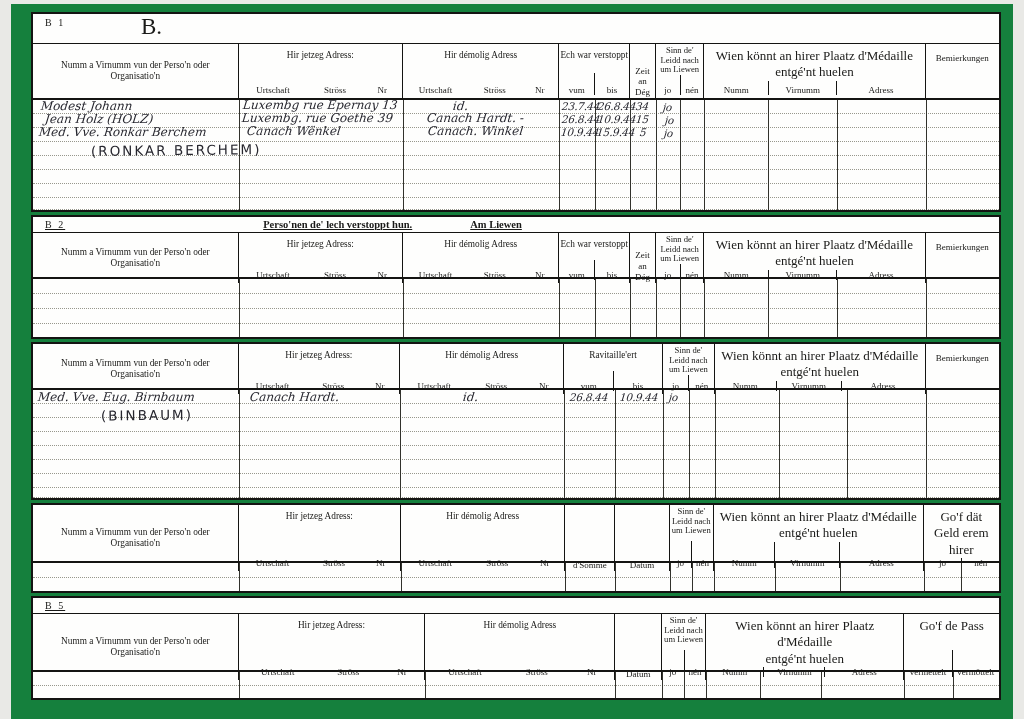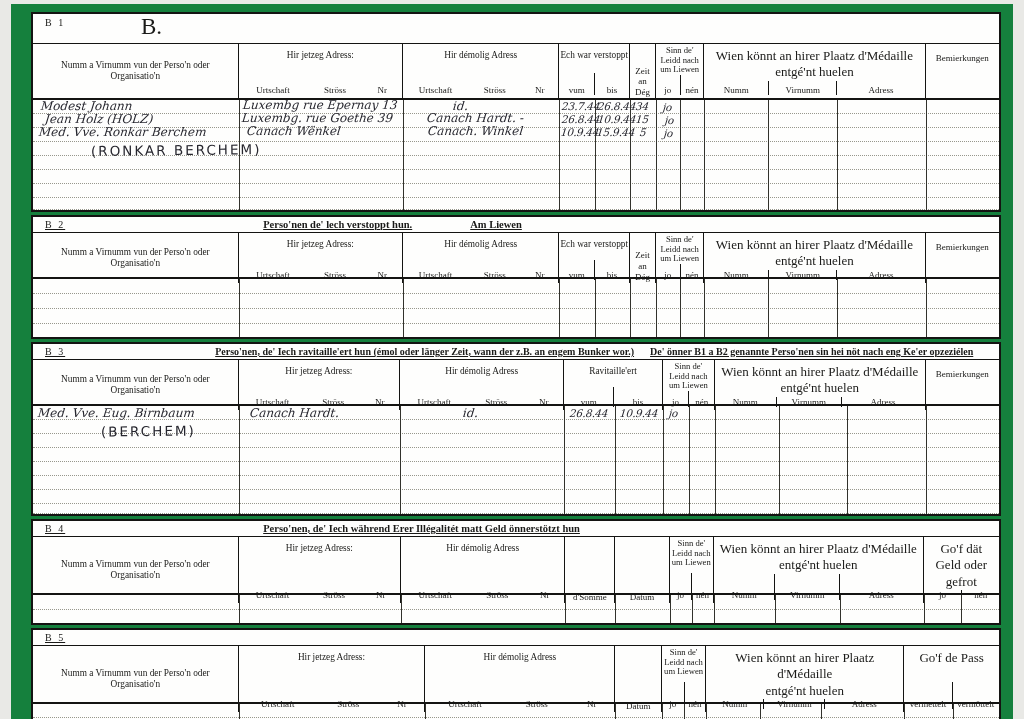--- a/index.html
+++ b/index.html
@@ -247,25 +247,20 @@
       <i class="vl" style="left:83.2%"></i>
       <i class="vl" style="left:92.4%"></i>
       <div class="rr" style="height:15px;"></div>
       <div class="rr" style="height:15px;"></div>
       <div class="rr" style="height:15px;"></div>
       <div class="rr" style="height:13px;"></div>
     </div>
   </div>
 
   <div class="form-box">
-    <div class="band sband">
-      <span class="band-id">B 3</span>
-      <span class="band-title" style="margin-left:150px; font-size:10px;">Perso'nen, de' Iech ravitaille'ert hun (émol oder länger Zeit, wann der z.B. an engem Bunker wor.)</span>
-      <span class="band-title" style="margin-left:16px; font-size:10px;">De' önner B1 a B2 genannte Perso'nen sin hei nöt nach eng Ke'er opzeziélen</span>
-    </div>
 
     <div class="ghead cols-b" style="height:46px;">
       <div class="hc name-h">
           <span>Numm a Virnumm vun der Perso'n oder Organisatio'n</span>
         </div>
       <div class="hc">
         <div class="hl">Hir jetzeg Adress:</div>
         <div class="sub addr-sub">
           <span>Urtschaft</span>
           <span>Ströss</span>
@@ -333,29 +328,25 @@
       <div class="rr" style="height:14px;"></div>
       <div class="rr" style="height:14px;"></div>
       <div class="rr" style="height:10px;"></div>
 
       <span class="hw" style="left:0.5%; top:0px;">Med. Vve. Eug. Birnbaum</span>
       <span class="hw" style="left:22.5%; top:0px;">Canach Hardt.</span>
       <span class="hw" style="left:44.5%; top:0px;">id.</span>
       <span class="hw sm" style="left:55.6%; top:1px;">26.8.44</span>
       <span class="hw sm" style="left:60.8%; top:1px;">10.9.44</span>
       <span class="hw sm" style="left:65.8%; top:1px;">jo</span>
-      <span class="hwcaps" style="left:7%; top:17px;">(BERCHEM)</span>
+      <span class="hwcaps" style="left:7%; top:17px;">(BINBAUM)</span>
     </div>
   </div>
 
   <div class="form-box">
-    <div class="band sband">
-      <span class="band-id">B 4</span>
-      <span class="band-title" style="margin-left:198px;">Perso'nen, de' Iech während Erer Illégalitét matt Geld önnerstötzt hun</span>
-    </div>
 
     <div class="ghead cols-c" style="height:58px;">
       <div class="hc name-h">
           <span>Numm a Virnumm vun der Perso'n oder Organisatio'n</span>
         </div>
       <div class="hc">
         <div class="hl">Hir jetzeg Adress:</div>
         <div class="sub addr-sub">
           <span>Urtschaft</span>
           <span>Ströss</span>
@@ -394,21 +385,21 @@
         </div>
         <div class="sub three">
           <span>Numm</span>
           <span class="bl">Virnumm</span>
           <span class="bl">Adress</span>
         </div>
       </div>
       <div class="hc sp2">
         <div class="wien-hl">
           <div>Go'f dät</div>
-          <div>Geld oder gefrot</div>
+          <div>Geld erem hirer</div>
         </div>
         <div class="sub two">
           <span>jo</span>
           <span class="bl">nén</span>
         </div>
       </div>
     </div>
 
     <div class="gbody" style="height:28px;">
       <i class="vl" style="left:21.3%"></i>

